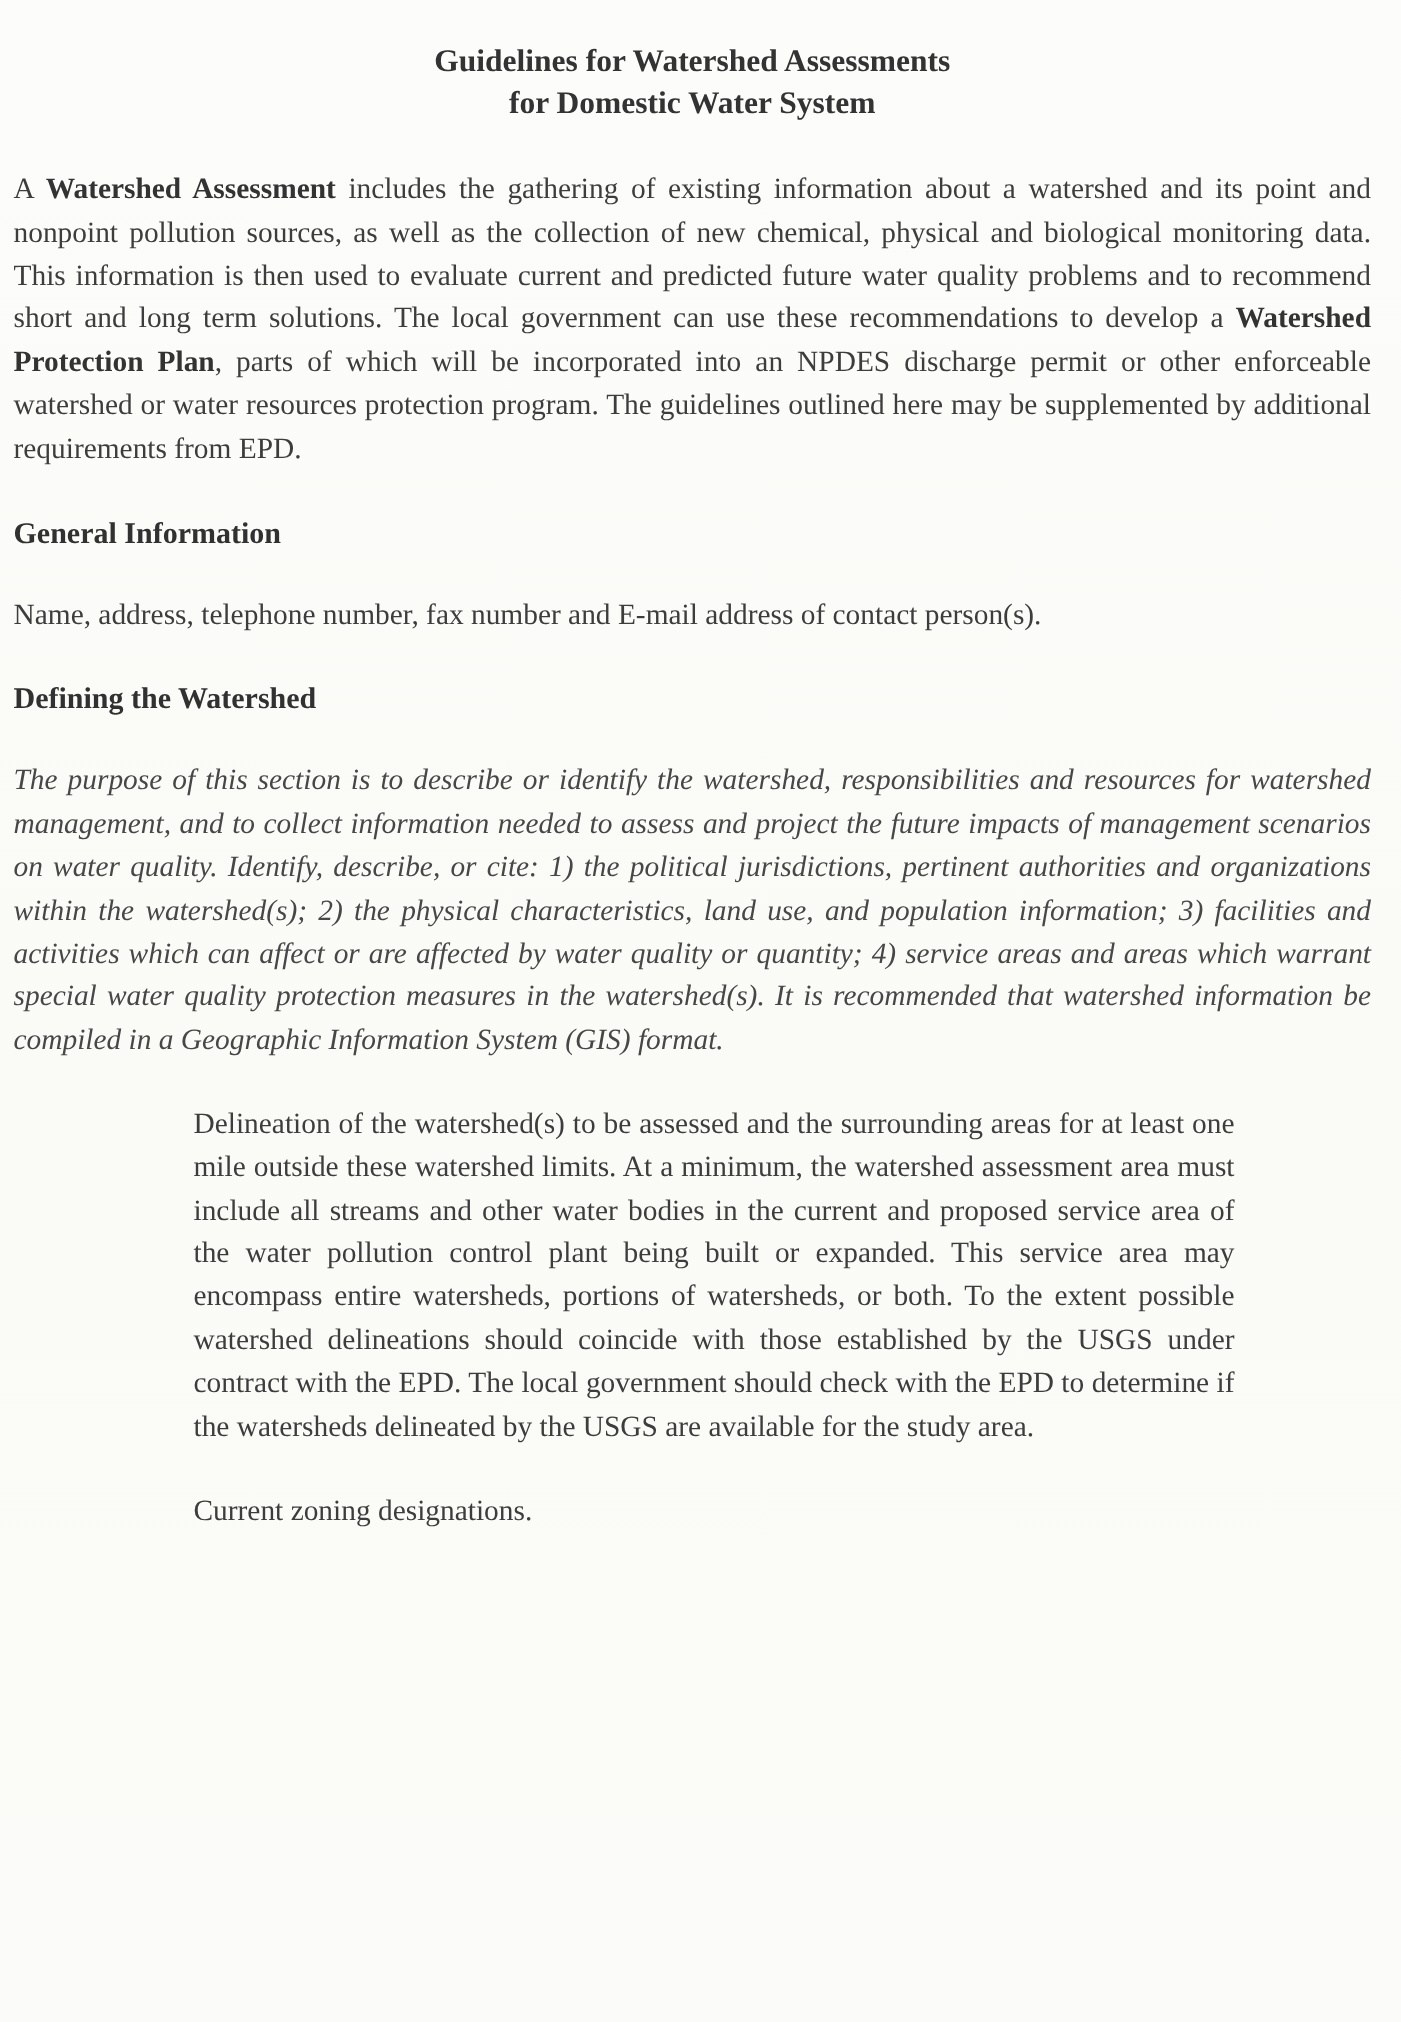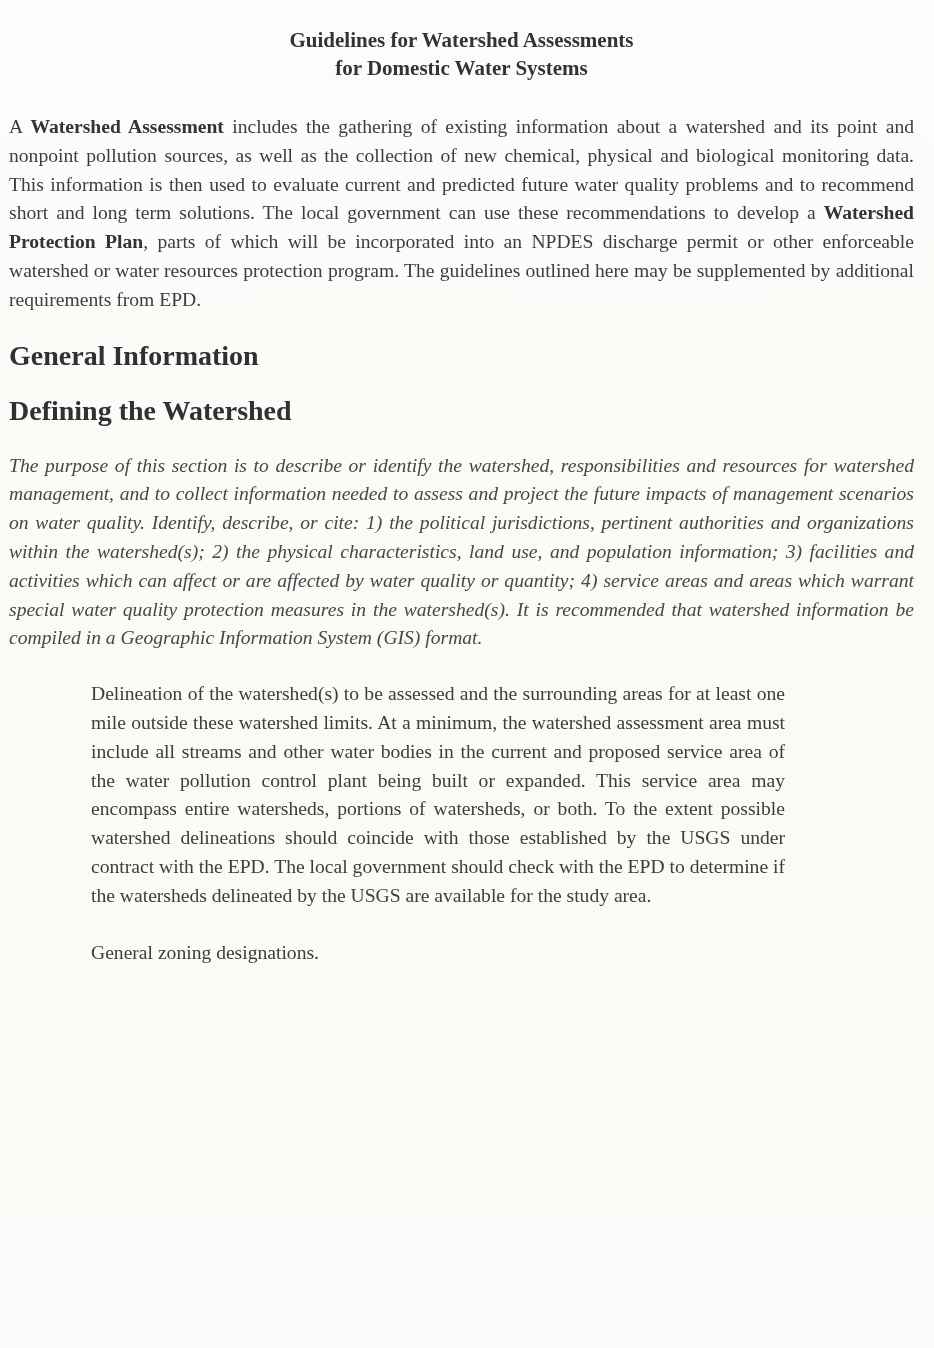--- a/index.html
+++ b/index.html
@@ -32,56 +32,57 @@
   .doc-title .title-line { display: block; }
   .para {
     margin: 0 0 27px 0;
     font-size: 19.6px;
     line-height: 28.8px;
     text-align: justify;
     color: #3d3d3d;
   }
   .heading {
     margin: 0 0 27px 0;
-    font-size: 28px;
+    font-size: 20px;
     font-weight: bold;
     line-height: 28px;
     color: #313131;
   }
   .italic-para {
     font-style: italic;
     color: #474747;
     font-family: Liberation Serif, serif;
   }
   .indent-block {
-    margin-left: 82px;
+    margin-left: 120px;
     width: 694px;
   }
   .indent-block .para { margin-bottom: 28px; }
   strong { color: #333333; }
 </style>
 </head>
 <body>
 
 <div class="page">
 
   <h1 class="doc-title">
     <span class="title-line">Guidelines for Watershed Assessments</span>
-    <span class="title-line">for Domestic Water Systems</span>
+    <span class="title-line">for Domestic Water System</span>
   </h1>
 
   <p class="para"><span>A </span><strong>Watershed Assessment</strong><span> includes the gathering of existing information about a watershed and its point and nonpoint pollution sources, as well as the collection of new chemical, physical and biological monitoring data.  This information is then used to evaluate current and predicted future water quality problems and to recommend short and long term solutions.  The local government can use these recommendations to develop a </span><strong>Watershed Protection Plan</strong><span>, parts of which will be incorporated into an NPDES discharge permit or other enforceable watershed or water resources protection program. The guidelines outlined here may be supplemented by additional requirements from EPD.</span></p>
 
   <h2 class="heading">General Information</h2>
 
 
+  <p class="para">Name, address, telephone number, fax number and E-mail address of contact person(s).</p>
 
   <h2 class="heading">Defining the Watershed</h2>
 
   <p class="para italic-para">The purpose of this section is to describe or identify the watershed, responsibilities and resources for watershed management, and to collect information needed to  assess and project the future impacts of management scenarios on water quality.  Identify, describe, or cite: 1) the political jurisdictions, pertinent authorities and organizations within the watershed(s); 2) the physical characteristics, land use, and population information; 3) facilities and activities which can affect or are affected by water quality or quantity; 4) service areas and areas which warrant special water quality protection measures in the watershed(s).  It is recommended that watershed information be compiled in a Geographic  Information System (GIS) format.</p>
 
 
   <div class="indent-block">
     <p class="para">Delineation of the watershed(s) to be assessed and the surrounding areas for at least one mile outside these watershed limits. At a minimum, the watershed assessment area must include all streams and other water bodies in the current and proposed service area of the water pollution control plant being built or expanded.  This service area may encompass entire watersheds, portions of watersheds, or both. To the extent possible watershed delineations should coincide with those established by the USGS under contract with the EPD.  The local government should check with the EPD to determine if the watersheds delineated by the USGS are available for the study area.</p>
-    <p class="para">General zoning designations.</p>
+    <p class="para">Current zoning designations.</p>
   </div>
 
 </div>
 
 </body></html>

